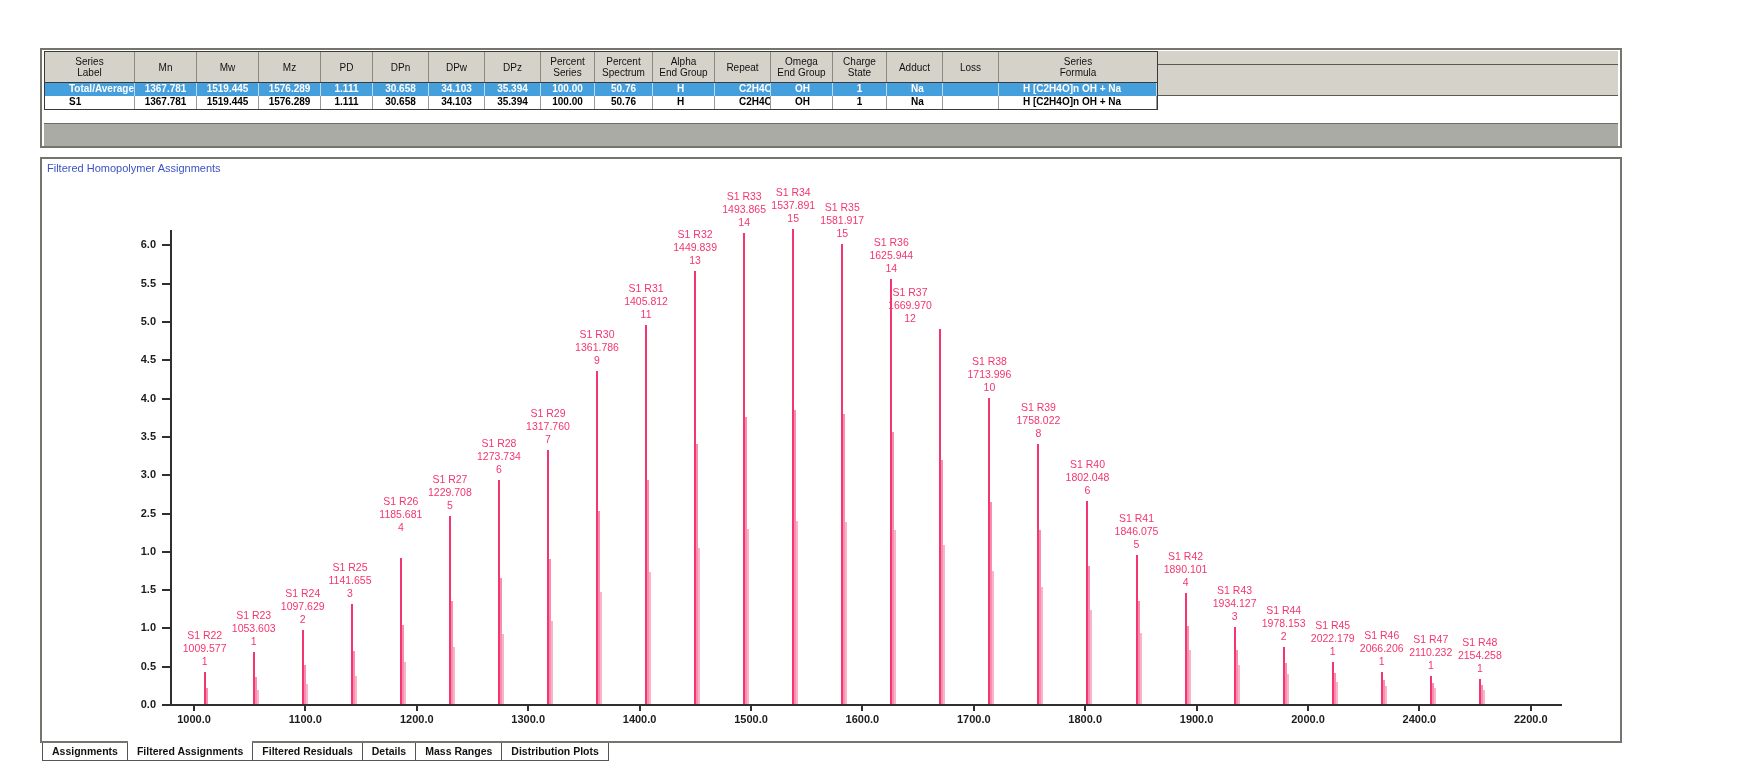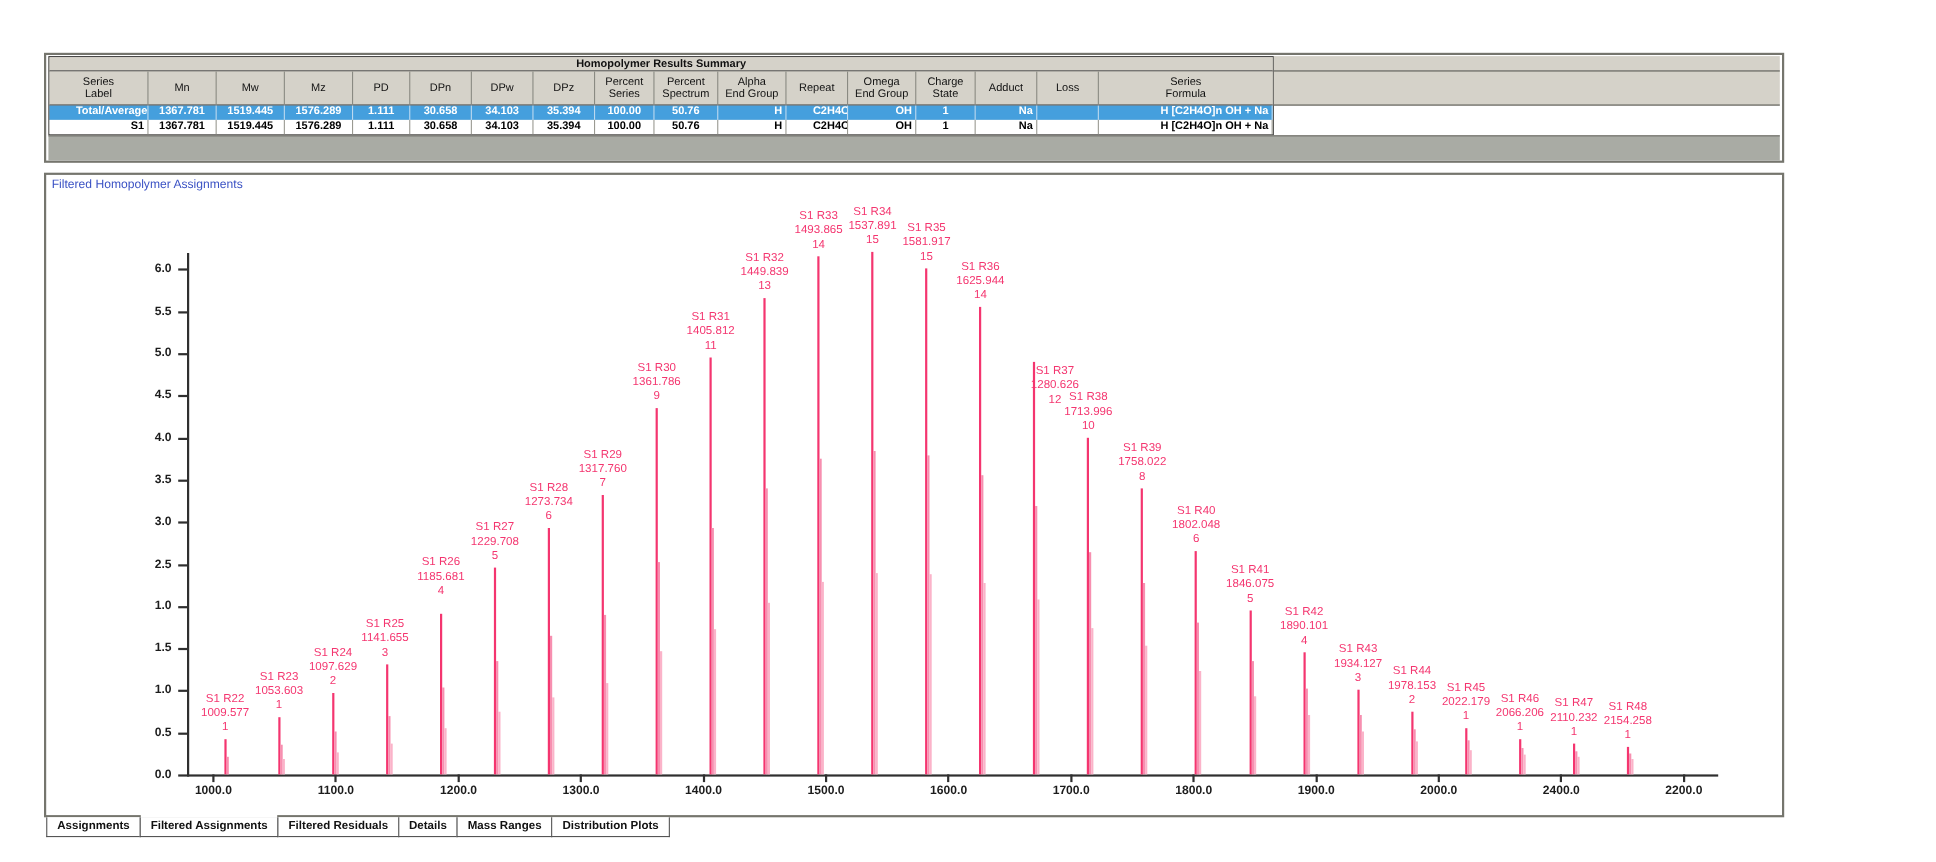--- a/index.html
+++ b/index.html
@@ -25,21 +25,21 @@
   .hcell:last-child { border-right:none; }
   .trow { display:flex; height:13px; background:#ffffff; }
   .trow.selected { background:#459fdd; color:#ffffff; }
   .tcell {
     font-size:10px; font-weight:700; line-height:12px; height:100%;
     border-right:1px solid #9a9a92; overflow:hidden; white-space:nowrap;
     padding:0 3px;
   }
   .trow.selected .tcell { border-right:1px solid #bcd9f0; color:#ffffff; }
   .tcell.r { text-align:center; }
-  .tcell.l { text-align:right;padding-left:24px; }
+  .tcell.l { text-align:left;padding-left:24px; }
   .right-ext {
     position:absolute; left:1116px; top:1px; right:2px; height:45px; background:#d5d2c9;
   }
   .right-ext .ln { position:absolute; left:0; right:0; height:1px; background:#5a5a55; }
   .panel-filler {
     position:absolute; left:2px; right:2px; top:73px; height:23px; background:#a9aba4;
     border-top:1px solid #6d6d66;
   }
 
   
@@ -78,21 +78,20 @@
   .tab.active { z-index:3; }
   .tab.active::before {
     content:""; position:absolute; left:0; right:0; top:-3px; height:3px; background:#ffffff;
   }
 </style>
 </head>
 <body>
 
 <div class="results-panel">
   <div class="tbl">
-    <div class="tbl-title">Homopolymer Results Summary</div>
     <div class="tbl-header">
         <div class="hcell" style="width: 90px;">Series
 Label</div>
         <div class="hcell" style="width: 62px;">Mn</div>
         <div class="hcell" style="width: 62px;">Mw</div>
         <div class="hcell" style="width: 62px;">Mz</div>
         <div class="hcell" style="width: 52px;">PD</div>
         <div class="hcell" style="width: 56px;">DPn</div>
         <div class="hcell" style="width: 56px;">DPw</div>
         <div class="hcell" style="width: 56px; text-align: right;">DPz</div>
@@ -244,21 +243,21 @@
       <div class="peak-iso1" style="left: 310.804px; top: 492.223px; height: 52.7774px; background: rgb(247, 143, 176);"></div>
       <div class="peak-iso2" style="left: 312.804px; top: 517.028px; height: 27.972px; background: rgb(251, 179, 201);"></div>
       <div class="peak-label" style="left: 276px; top: 402.42px; color: rgb(244, 53, 111);">
         <div>S1 R25</div>
         <div>1141.655</div>
         <div>3</div>
       </div>
       <div class="peak-main" style="left: 357.849px; top: 399.46px; height: 145.54px; background: rgb(244, 53, 111);"></div>
       <div class="peak-iso1" style="left: 359.849px; top: 466.408px; height: 78.5916px; background: rgb(247, 143, 176);"></div>
       <div class="peak-iso2" style="left: 361.849px; top: 502.561px; height: 42.4395px; background: rgb(251, 179, 201);"></div>
-      <div class="peak-label" style="left: 326.849px; top: 346px; color: rgb(244, 53, 111);">
+      <div class="peak-label" style="left: 326.849px; top: 336px; color: rgb(244, 53, 111);">
         <div>S1 R26</div>
         <div>1185.681</div>
         <div>4</div>
       </div>
       <div class="peak-main" style="left: 406.895px; top: 357.33px; height: 187.67px; background: rgb(244, 53, 111);"></div>
       <div class="peak-iso1" style="left: 408.895px; top: 441.781px; height: 103.219px; background: rgb(247, 143, 176);"></div>
       <div class="peak-iso2" style="left: 410.895px; top: 488.23px; height: 56.7702px; background: rgb(251, 179, 201);"></div>
       <div class="peak-label" style="left: 375.895px; top: 314.33px; color: rgb(244, 53, 111);">
         <div>S1 R27</div>
         <div>1229.708</div>
@@ -332,23 +331,23 @@
       <div class="peak-iso1" style="left: 850.302px; top: 272.917px; height: 272.083px; background: rgb(247, 143, 176);"></div>
       <div class="peak-iso2" style="left: 852.302px; top: 370.867px; height: 174.133px; background: rgb(251, 179, 201);"></div>
       <div class="peak-label" style="left: 817.302px; top: 76.87px; color: rgb(244, 53, 111);">
         <div>S1 R36</div>
         <div>1625.944</div>
         <div>14</div>
       </div>
       <div class="peak-main" style="left: 897.347px; top: 169.66px; height: 375.34px; background: rgb(244, 53, 111);"></div>
       <div class="peak-iso1" style="left: 899.347px; top: 301.029px; height: 243.971px; background: rgb(247, 143, 176);"></div>
       <div class="peak-iso2" style="left: 901.347px; top: 386.419px; height: 158.581px; background: rgb(251, 179, 201);"></div>
-      <div class="peak-label" style="left: 885px; top: 126.66px; color: rgb(244, 53, 111); margin-top: 45px;">
+      <div class="peak-label" style="left: 836px; top: 126.66px; color: rgb(244, 53, 111);">
         <div>S1 R37</div>
-        <div>1280.626</div>
+        <div>1669.970</div>
         <div>12</div>
       </div>
       <div class="peak-main" style="left: 946.392px; top: 238.6px; height: 306.4px; background: rgb(244, 53, 111);"></div>
       <div class="peak-iso1" style="left: 948.392px; top: 342.776px; height: 202.224px; background: rgb(247, 143, 176);"></div>
       <div class="peak-iso2" style="left: 950.392px; top: 411.532px; height: 133.468px; background: rgb(251, 179, 201);"></div>
       <div class="peak-label" style="left: 915.392px; top: 195.6px; color: rgb(244, 53, 111);">
         <div>S1 R38</div>
         <div>1713.996</div>
         <div>10</div>
       </div>

